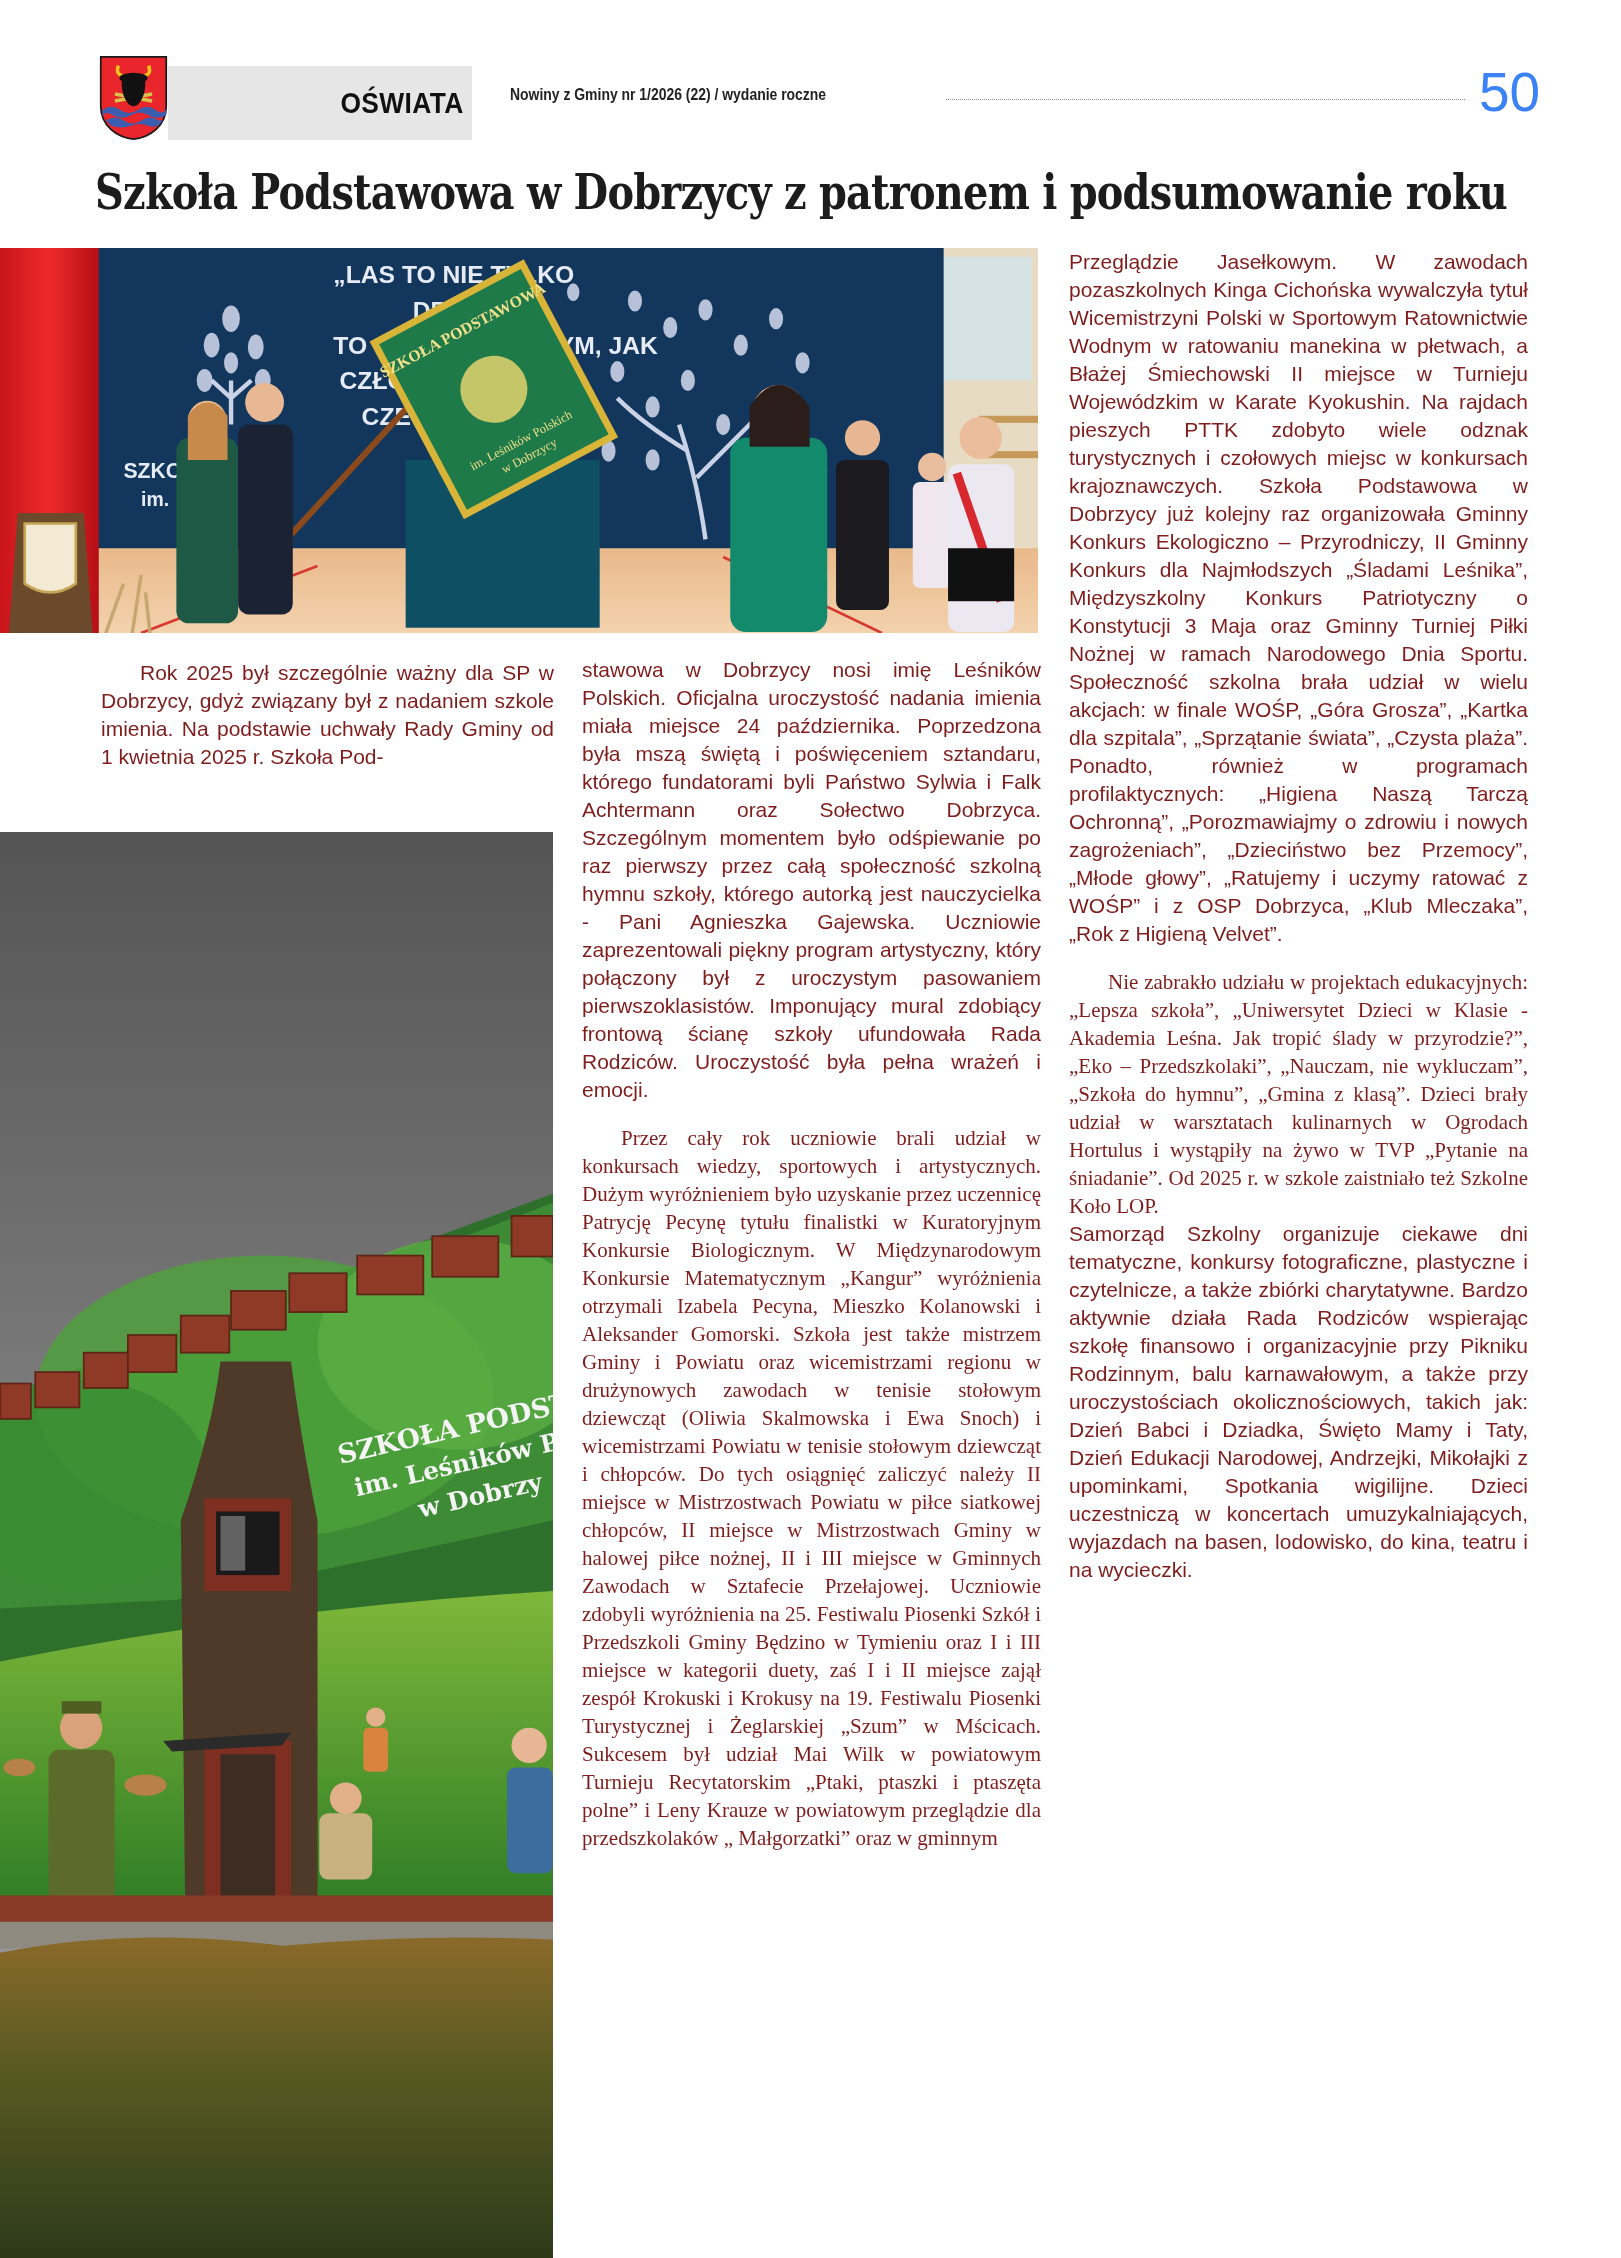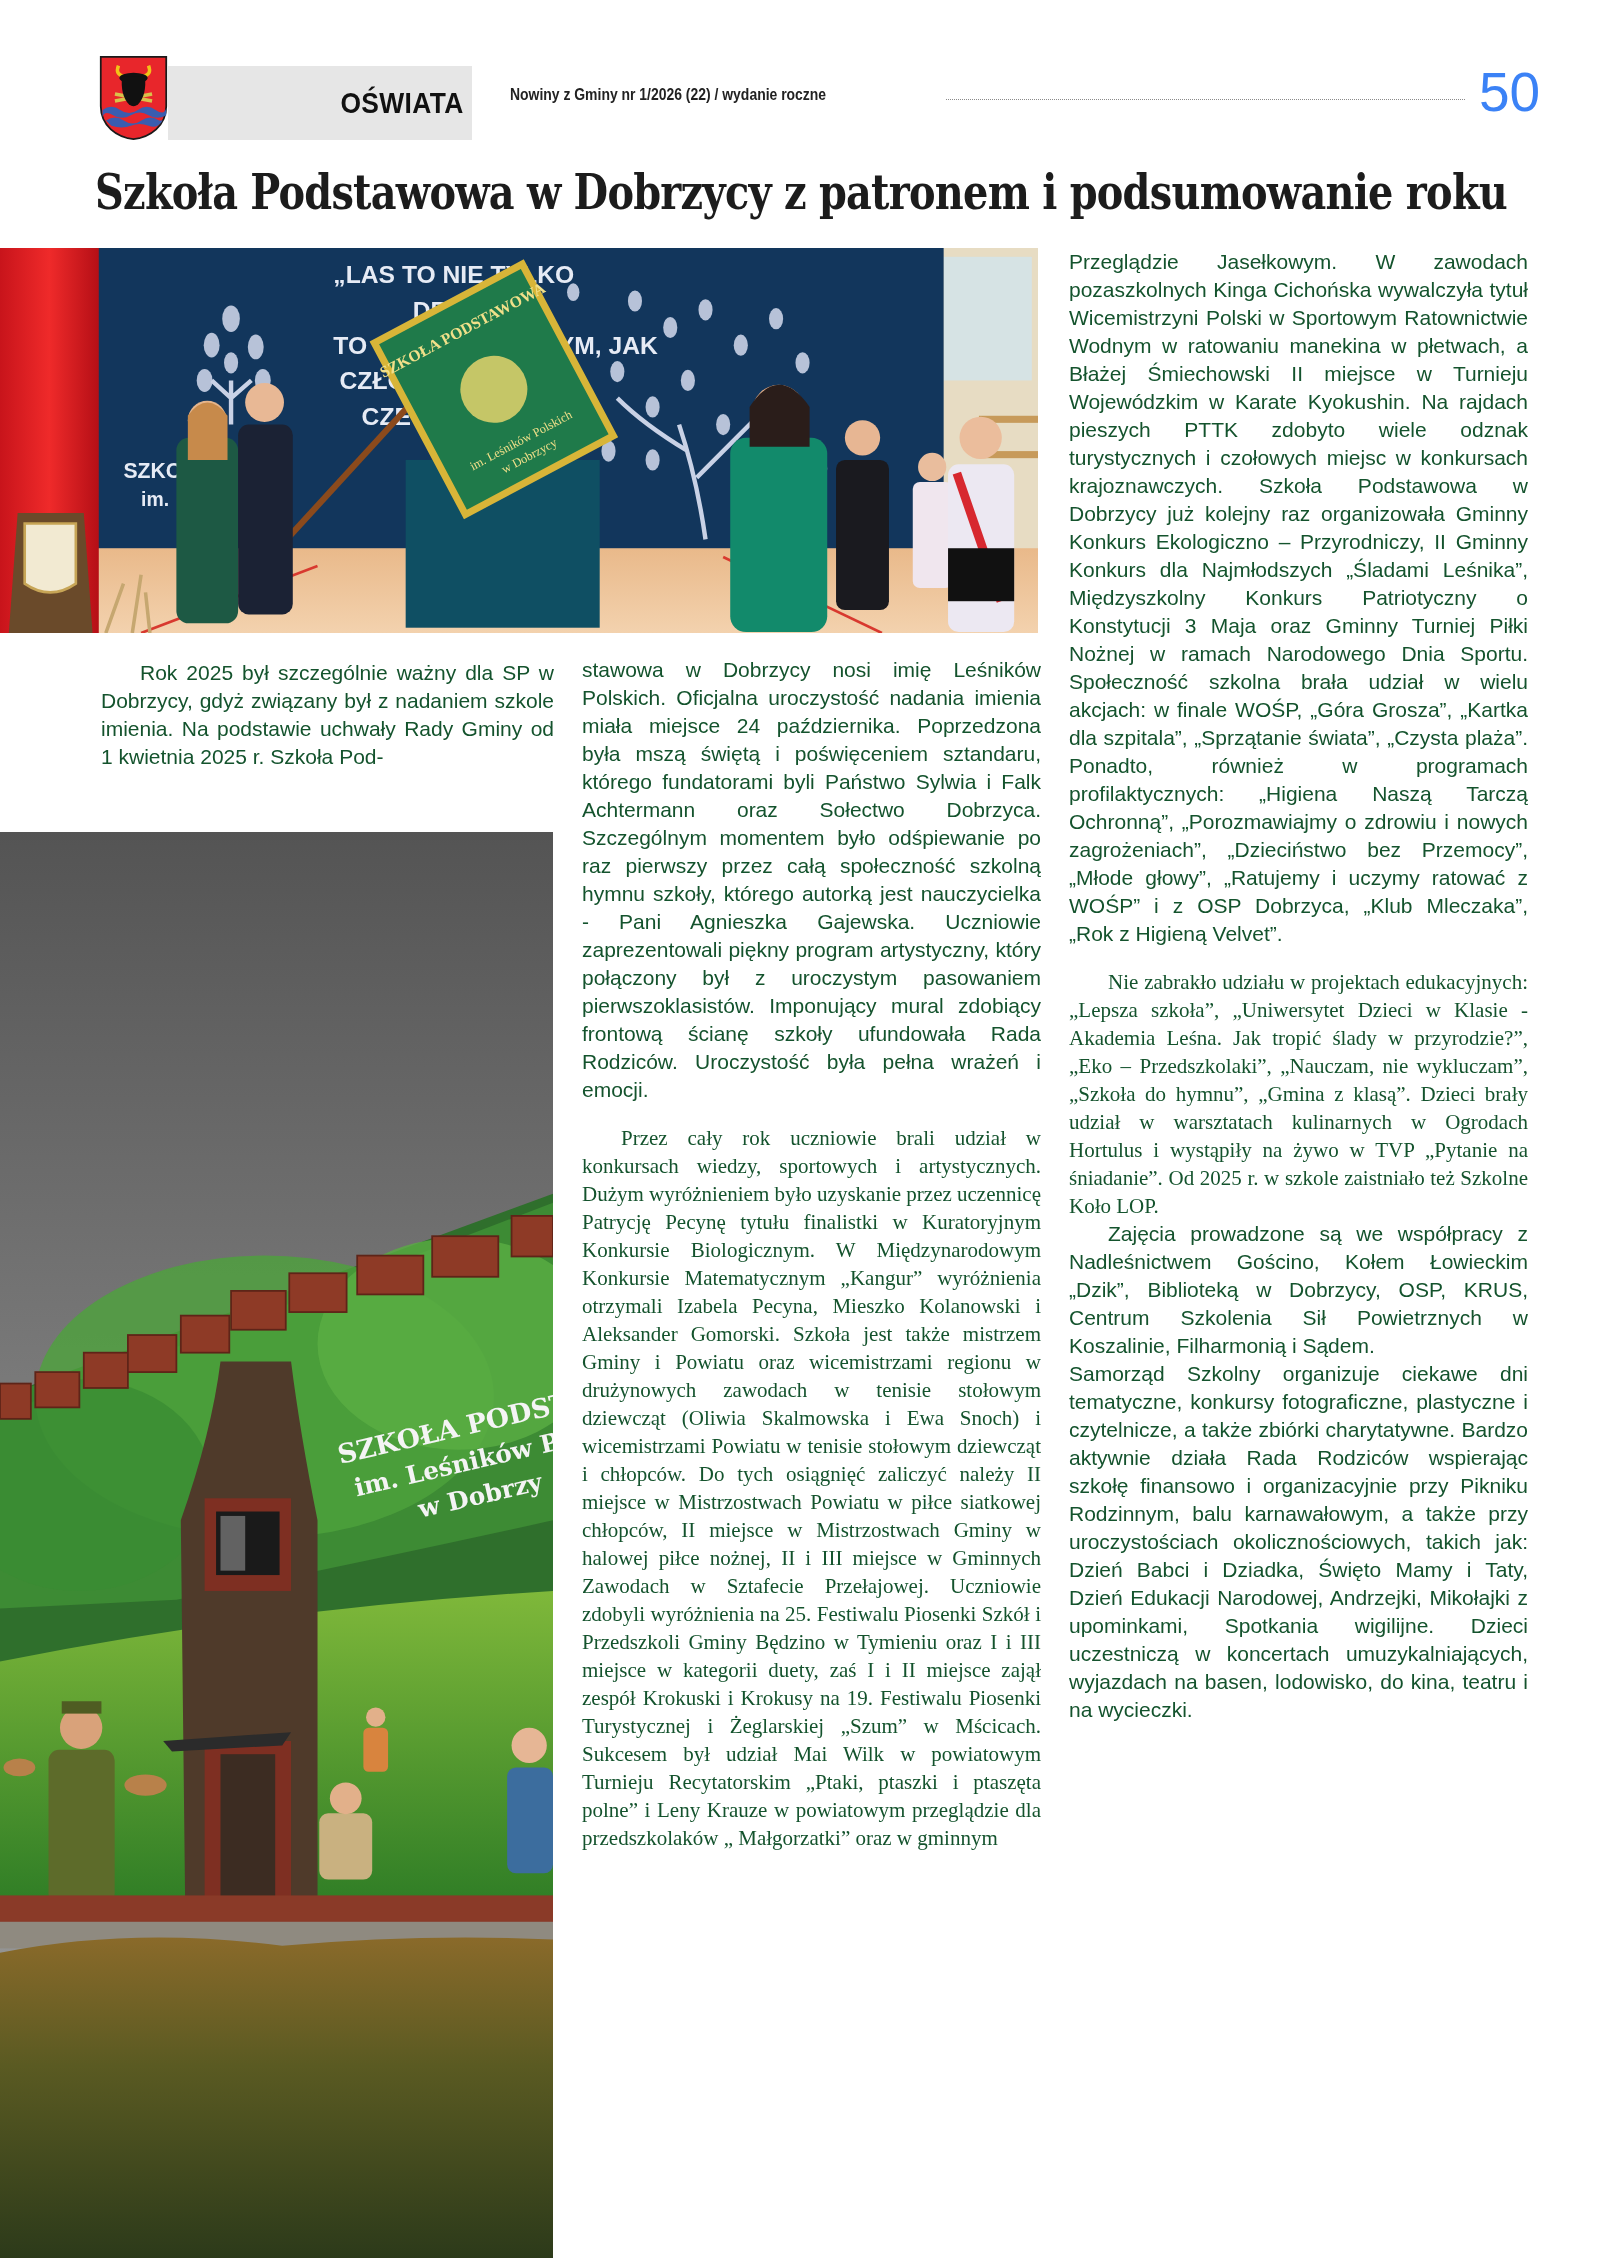--- a/index.html
+++ b/index.html
@@ -25,21 +25,21 @@
            font-size:48px; color:#1c1c1c; letter-spacing:-0.9px;
            transform:scaleX(0.83); transform-origin:left top; }
 
   
   .photo { position:absolute; overflow:hidden; }
   .photo-ceremony { left:0; top:248px; width:1038px; height:385px; }
   .photo-mural { left:0; top:832px; width:553px; height:1427px; }
 
   
   .col { position:absolute; font-size:21px; line-height:28px; text-align:justify;
-         hyphens:manual; color:#14532d; }
+         hyphens:manual; color:#7f1d1d; }
   .col p { margin:0; text-indent:0; }
   .col p.ind { text-indent:39px; }
   .col p.gap { margin-top:20px;font-family:Liberation Serif, serif; }
   .col-left { left:101px; top:659px; width:453px; }
   .col-mid { left:582px; top:656px; width:459px; }
   .col-right { left:1069px; top:248px; width:459px; }
 </style>
 </head>
 <body>
 
@@ -247,16 +247,15 @@
 </div>
 
 <div class="col col-mid">
   <p>stawowa w Dobrzycy nosi imię Leśników Polskich. Oficjalna uroczystość nadania imienia miała miejsce 24 października. Poprzedzona była mszą świętą i poświęceniem sztandaru, którego fundatorami byli Państwo Sylwia i Falk Achtermann oraz Sołectwo Dobrzyca. Szczególnym momentem było odśpiewanie po raz pierwszy przez całą społeczność szkolną hymnu szkoły, którego autorką jest nauczycielka - Pani Agnieszka Gajewska. Uczniowie zaprezentowali piękny program artystyczny, który połączony był z uroczystym pasowaniem pierwszoklasistów. Imponujący mural zdobiący frontową ścianę szkoły ufundowała Rada Rodziców. Uroczystość była pełna wrażeń i emocji.</p>
   <p class="ind gap">Przez cały rok uczniowie brali udział w konkursach wiedzy, sportowych i artystycznych. Dużym wyróżnieniem było uzyskanie przez uczennicę Patrycję Pecynę tytułu finalistki w Kuratoryjnym Konkursie Biologicznym. W Międzynarodowym Konkursie Matematycznym „Kangur” wyróżnienia otrzymali Izabela Pecyna, Mieszko Kolanowski i Aleksander Gomorski. Szkoła jest także mistrzem Gminy i Powiatu oraz wicemistrzami regionu w drużynowych zawodach w tenisie stołowym dziewcząt (Oliwia Skalmowska i Ewa Snoch) i wicemistrzami Powiatu w tenisie stołowym dziewcząt i chłopców. Do tych osiągnięć zaliczyć należy II miejsce w Mistrzostwach Powiatu w piłce siatkowej chłopców, II miejsce w Mistrzostwach Gminy w halowej piłce nożnej, II i III miejsce w Gminnych Zawodach w Sztafecie Przełajowej. Uczniowie zdobyli wyróżnienia na 25. Festiwalu Piosenki Szkół i Przedszkoli Gminy Będzino w Tymieniu oraz I i III miejsce w kategorii duety, zaś I i II miejsce zajął zespół Krokuski i Krokusy na 19. Festiwalu Piosenki Turystycznej i Żeglarskiej „Szum” w Mścicach. Sukcesem był udział Mai Wilk w powiatowym Turnieju Recytatorskim „Ptaki, ptaszki i ptaszęta polne” i Leny Krauze w powiatowym przeglądzie dla przedszkolaków „ Małgorzatki” oraz w gminnym</p>
 </div>
 
 <div class="col col-right">
   <p>Przeglądzie Jasełkowym. W zawodach pozaszkolnych Kinga Cichońska wywalczyła tytuł Wicemistrzyni Polski w Sportowym Ratownictwie Wodnym w ratowaniu manekina w płetwach, a Błażej Śmiechowski II miejsce w Turnieju Wojewódzkim w Karate Kyokushin. Na rajdach pieszych PTTK zdobyto wiele odznak turystycznych i czołowych miejsc w konkursach krajoznawczych. Szkoła Podstawowa w Dobrzycy już kolejny raz organizowała Gminny Konkurs Ekologiczno – Przyrodniczy, II Gminny Konkurs dla Najmłodszych „Śladami Leśnika”, Międzyszkolny Konkurs Patriotyczny o Konstytucji 3 Maja oraz Gminny Turniej Piłki Nożnej w ramach Narodowego Dnia Sportu. Społeczność szkolna brała udział w wielu akcjach: w finale WOŚP, „Góra Grosza”, „Kartka dla szpitala”, „Sprzątanie świata”, „Czysta plaża”. Ponadto, również w programach profilaktycznych: „Higiena Naszą Tarczą Ochronną”, „Porozmawiajmy o zdrowiu i nowych zagrożeniach”, „Dzieciństwo bez Przemocy”, „Młode głowy”, „Ratujemy i uczymy ratować z WOŚP” i z OSP Dobrzyca, „Klub Mleczaka”, „Rok z Higieną Velvet”.</p>
   <p class="ind gap">Nie zabrakło udziału w projektach edukacyjnych: „Lepsza szkoła”, „Uniwersytet Dzieci w Klasie - Akademia Leśna. Jak tropić ślady w przyrodzie?”, „Eko – Przedszkolaki”, „Nauczam, nie wykluczam”, „Szkoła do hymnu”, „Gmina z klasą”. Dzieci brały udział w warsztatach kulinarnych w Ogrodach Hortulus i wystąpiły na żywo w TVP „Pytanie na śniadanie”. Od 2025 r. w szkole zaistniało też Szkolne Koło LOP.</p>
-  <p class="ind">Zajęcia prowadzone są we współpracy z Nadleśnictwem Gościno, Kołem Łowieckim „Dzik”, Biblioteką w Dobrzycy, OSP, KRUS, Centrum Szkolenia Sił Powietrznych w Koszalinie, Filharmonią i Sądem.</p>
   <p>Samorząd Szkolny organizuje ciekawe dni tematyczne, konkursy fotograficzne, plastyczne i czytelnicze, a także zbiórki charytatywne. Bardzo aktywnie działa Rada Rodziców wspierając szkołę finansowo i organizacyjnie przy Pikniku Rodzinnym, balu karnawałowym, a także przy uroczystościach okolicznościowych, takich jak: Dzień Babci i Dziadka, Święto Mamy i Taty, Dzień Edukacji Narodowej, Andrzejki, Mikołajki z upominkami, Spotkania wigilijne. Dzieci uczestniczą w koncertach umuzykalniających, wyjazdach na basen, lodowisko, do kina, teatru i na wycieczki.</p>
 </div>
 
 
 </body></html>

